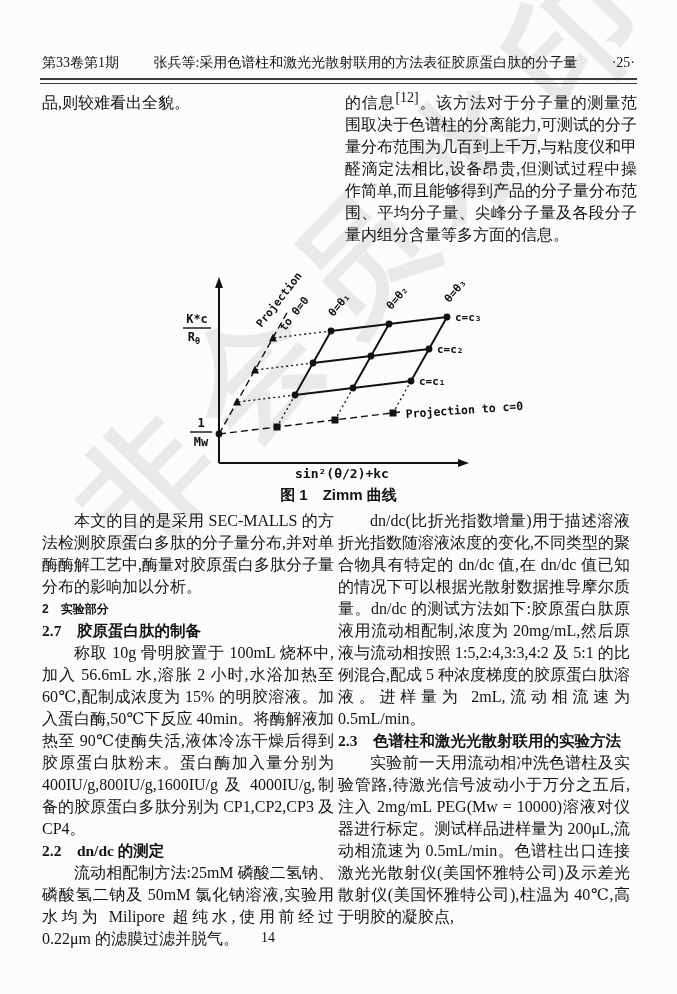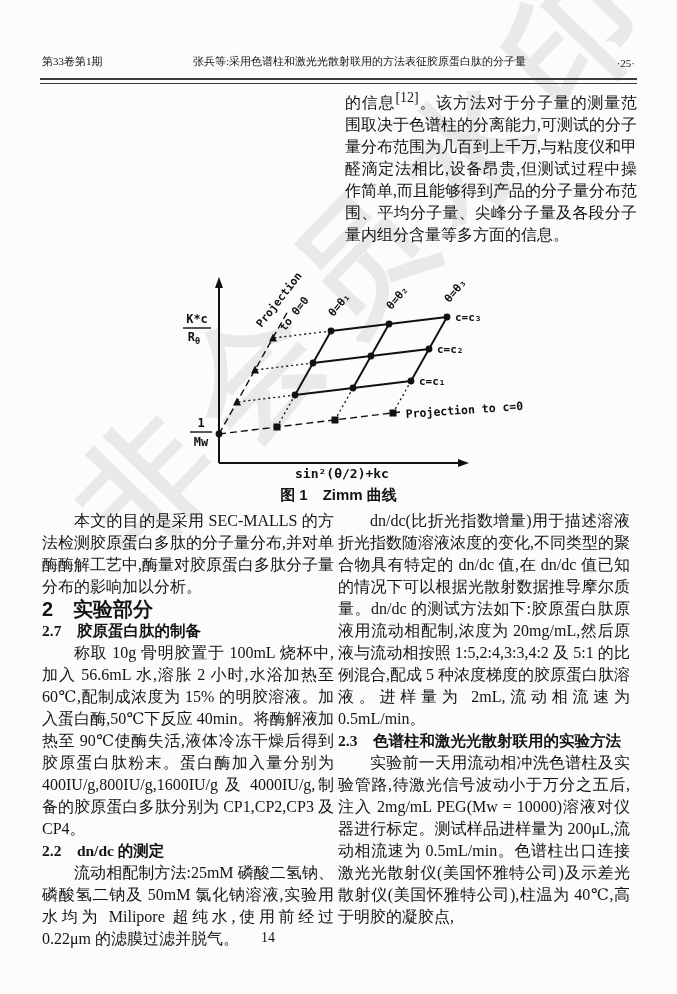--- a/index.html
+++ b/index.html
@@ -13,40 +13,40 @@
   .watermark{
     position:absolute;left:40px;top:470px;z-index:0;
     transform:rotate(-46deg);transform-origin:left top;
     font-family:"Liberation Sans","DejaVu Sans",sans-serif;
     font-weight:bold;font-size:128px;letter-spacing:26px;
     color:rgba(125,125,125,0.15);white-space:nowrap;pointer-events:none;
   }
   
   .header{
     position:absolute;top:54px;left:42px;width:593px;z-index:1;
-    display:flex;justify-content:space-between;align-items:flex-end;
-    font-size:11px;
+    display:flex;justify-content:space-between;align-items:center;
+    font-size:14px;
   }
   .header .title{flex:1;text-align:center;padding:0 8px;}
   .rule{
     position:absolute;top:78px;left:40px;width:597px;height:3px;z-index:1;
     border-top:2px solid #3c3c3c;border-bottom:1px solid #3c3c3c;
   }
   
   .col{
     position:absolute;width:292px;z-index:1;
     font-size:16px;line-height:22px;text-align:justify;
   }
   .col p{margin:0;}
   .ind{text-indent:2em;}
   .lt{left:42px;top:92px;}
   .rt{left:345px;top:92px;}
   .lb{left:42px;top:510px;}
   .rb{left:328px;top:510px;margin-left:10px;}
-  .h-sec{font-family:"Liberation Sans","DejaVu Sans",sans-serif;font-weight:bold;font-size:20px;line-height:22px;}
+  .h-sec{font-family:"Liberation Sans","DejaVu Sans",sans-serif;font-weight:bold;font-size:12px;line-height:22px;}
   .h-sub{font-weight:bold;font-size:15.5px;line-height:22px;}
   sup{font-size:14px;line-height:0;}
   
   .figure{position:absolute;left:150px;top:270px;width:420px;height:212px;z-index:1;}
   .fig-caption{
     position:absolute;left:0;top:486px;width:677px;z-index:1;
     text-align:center;font-weight:bold;font-size:15px;
     font-family:"Liberation Sans","DejaVu Sans",sans-serif;
   }
   .footer{
@@ -66,20 +66,21 @@
   <div class="watermark">非会员水印</div>
 
   <div class="header">
     <span>第33卷第1期</span>
     <span class="title">张兵等:采用色谱柱和激光光散射联用的方法表征胶原蛋白肽的分子量</span>
     <span>·25·</span>
   </div>
   <div class="rule"></div>
 
   <div class="col lt">
+    <p>品,则较难看出全貌。</p>
   </div>
 
   <div class="col rt">
     <p><span>的信息</span><sup>[12]</sup><span>。该方法对于分子量的测量范围取决于色谱柱的分离能力,可测试的分子量分布范围为几百到上千万,与粘度仪和甲醛滴定法相比,设备昂贵,但测试过程中操作简单,而且能够得到产品的分子量分布范围、平均分子量、尖峰分子量及各段分子量内组分含量等多方面的信息。</span></p>
   </div>
 
   <div class="figure">
     <svg width="420" height="212" viewBox="0 0 420 212">
 
       <line x1="69" y1="14" x2="69" y2="193" stroke="#111" stroke-width="2"></line>

